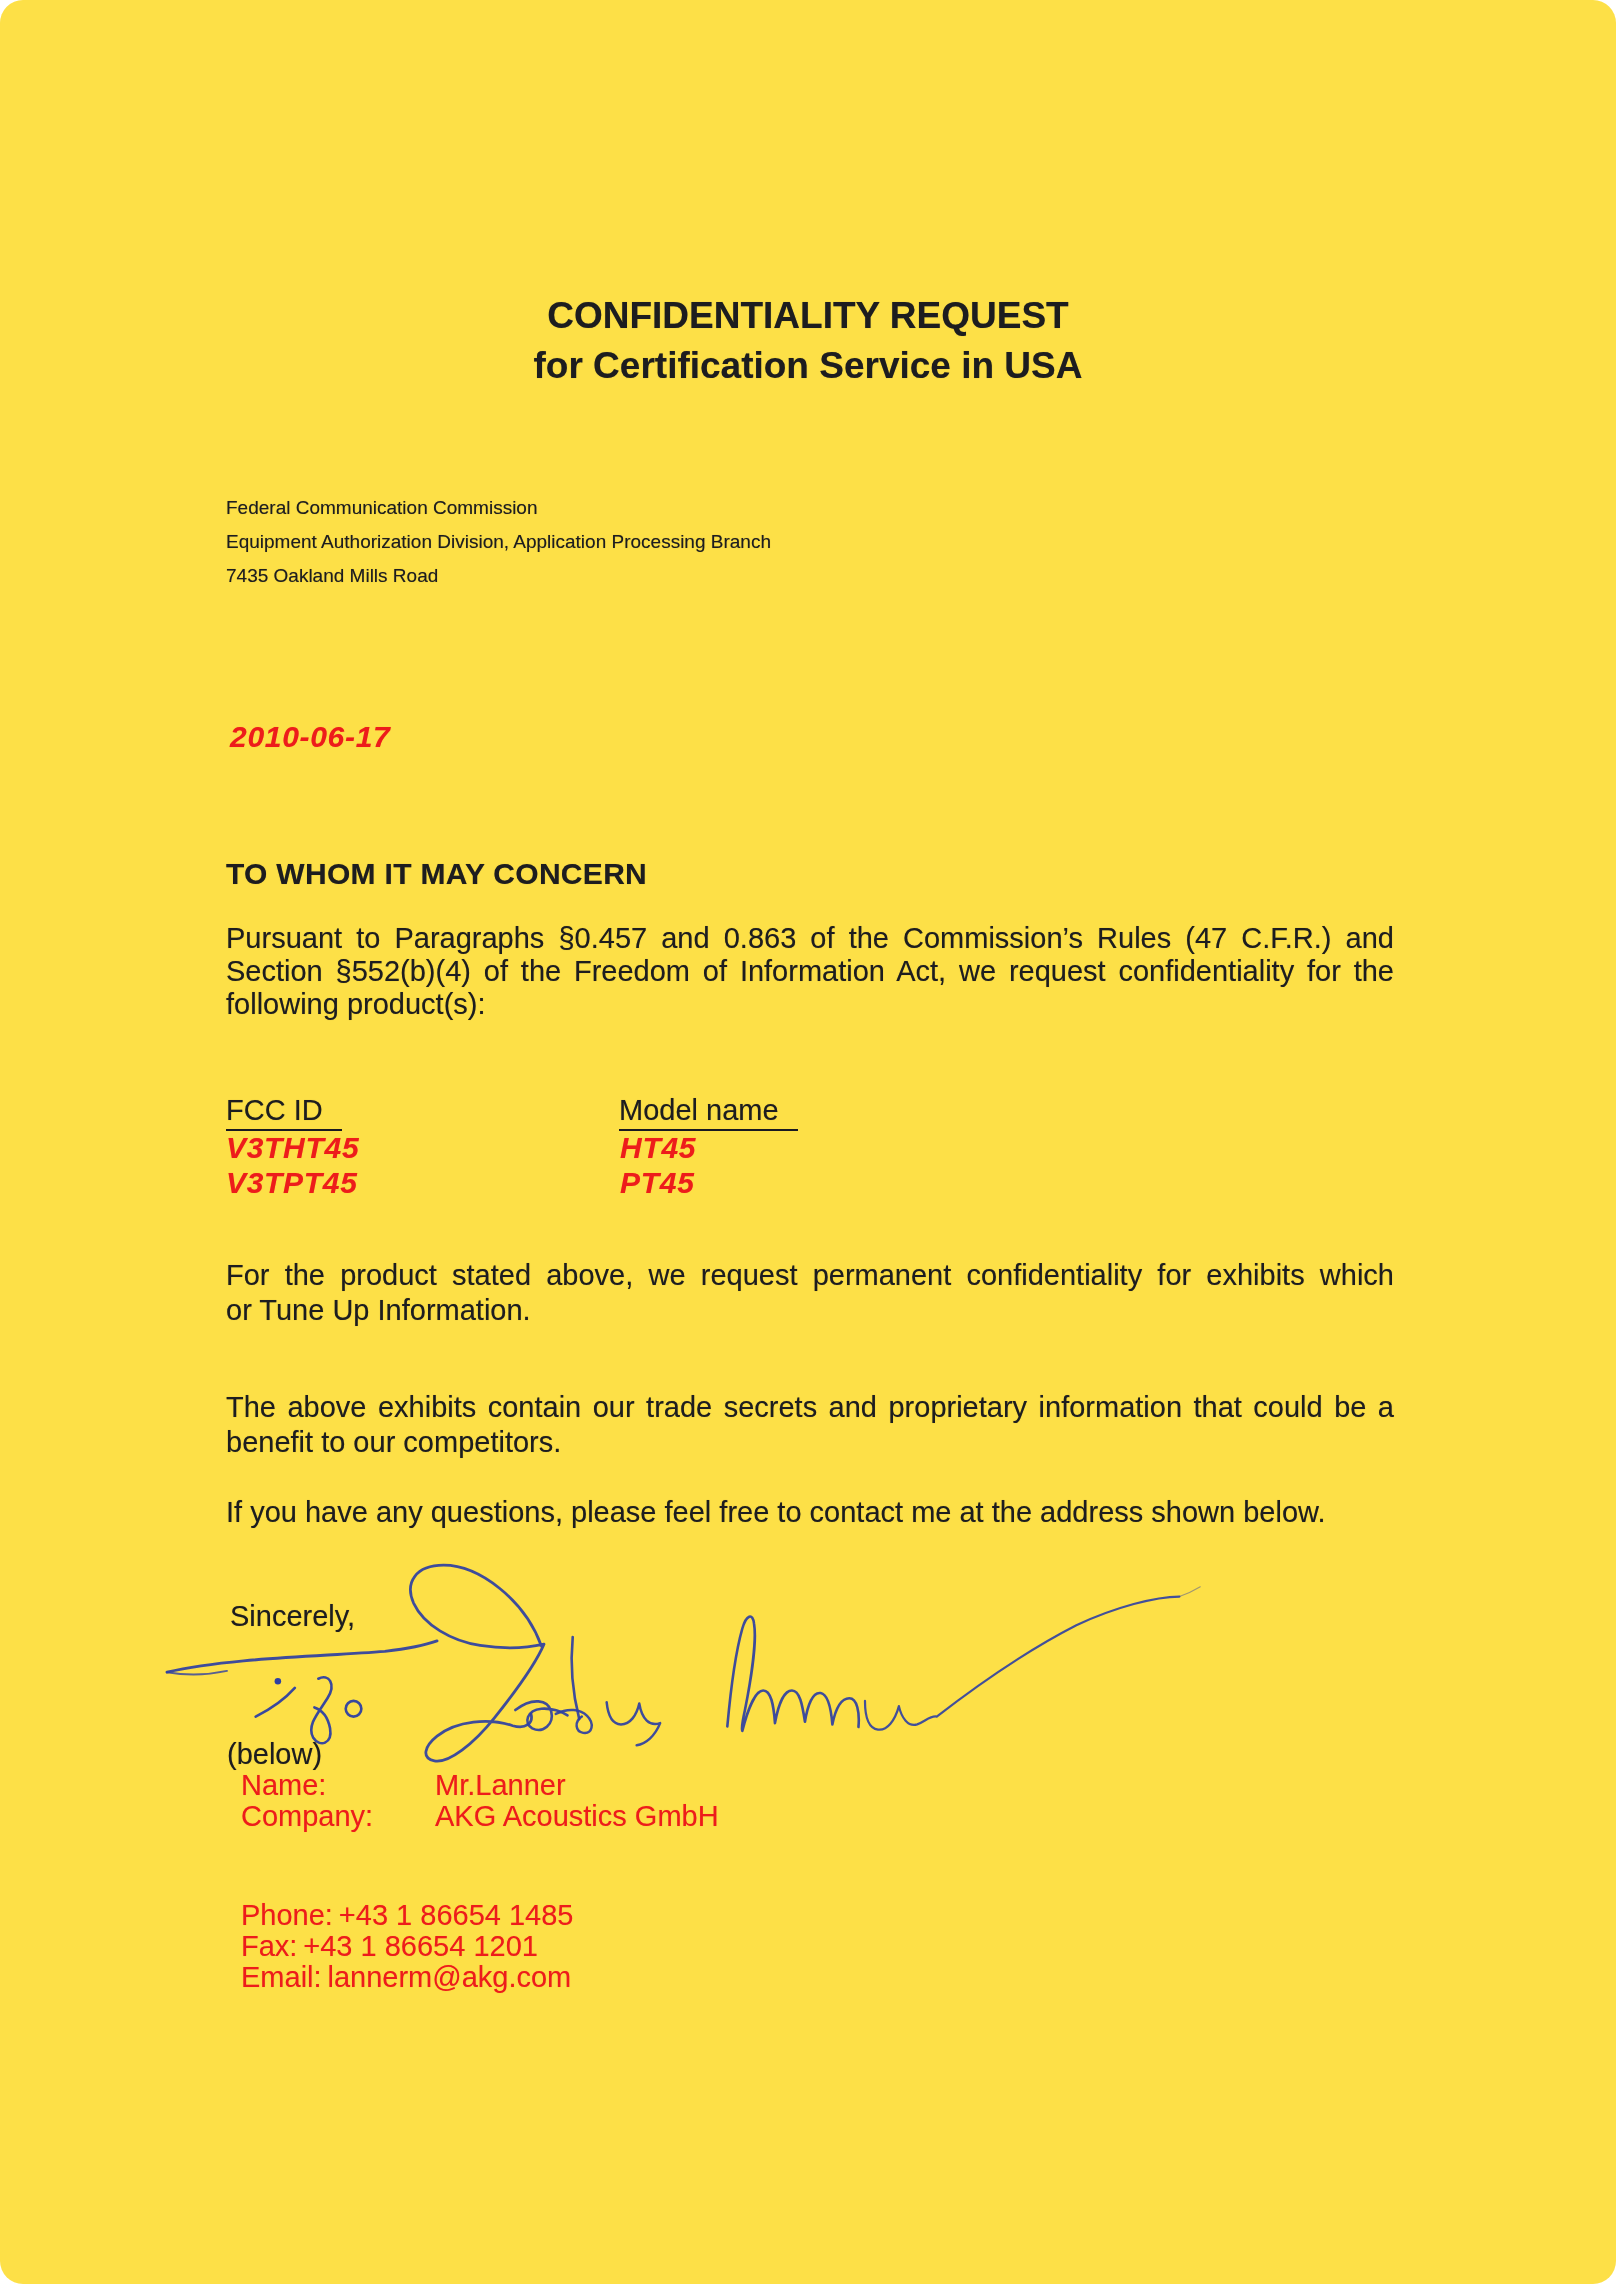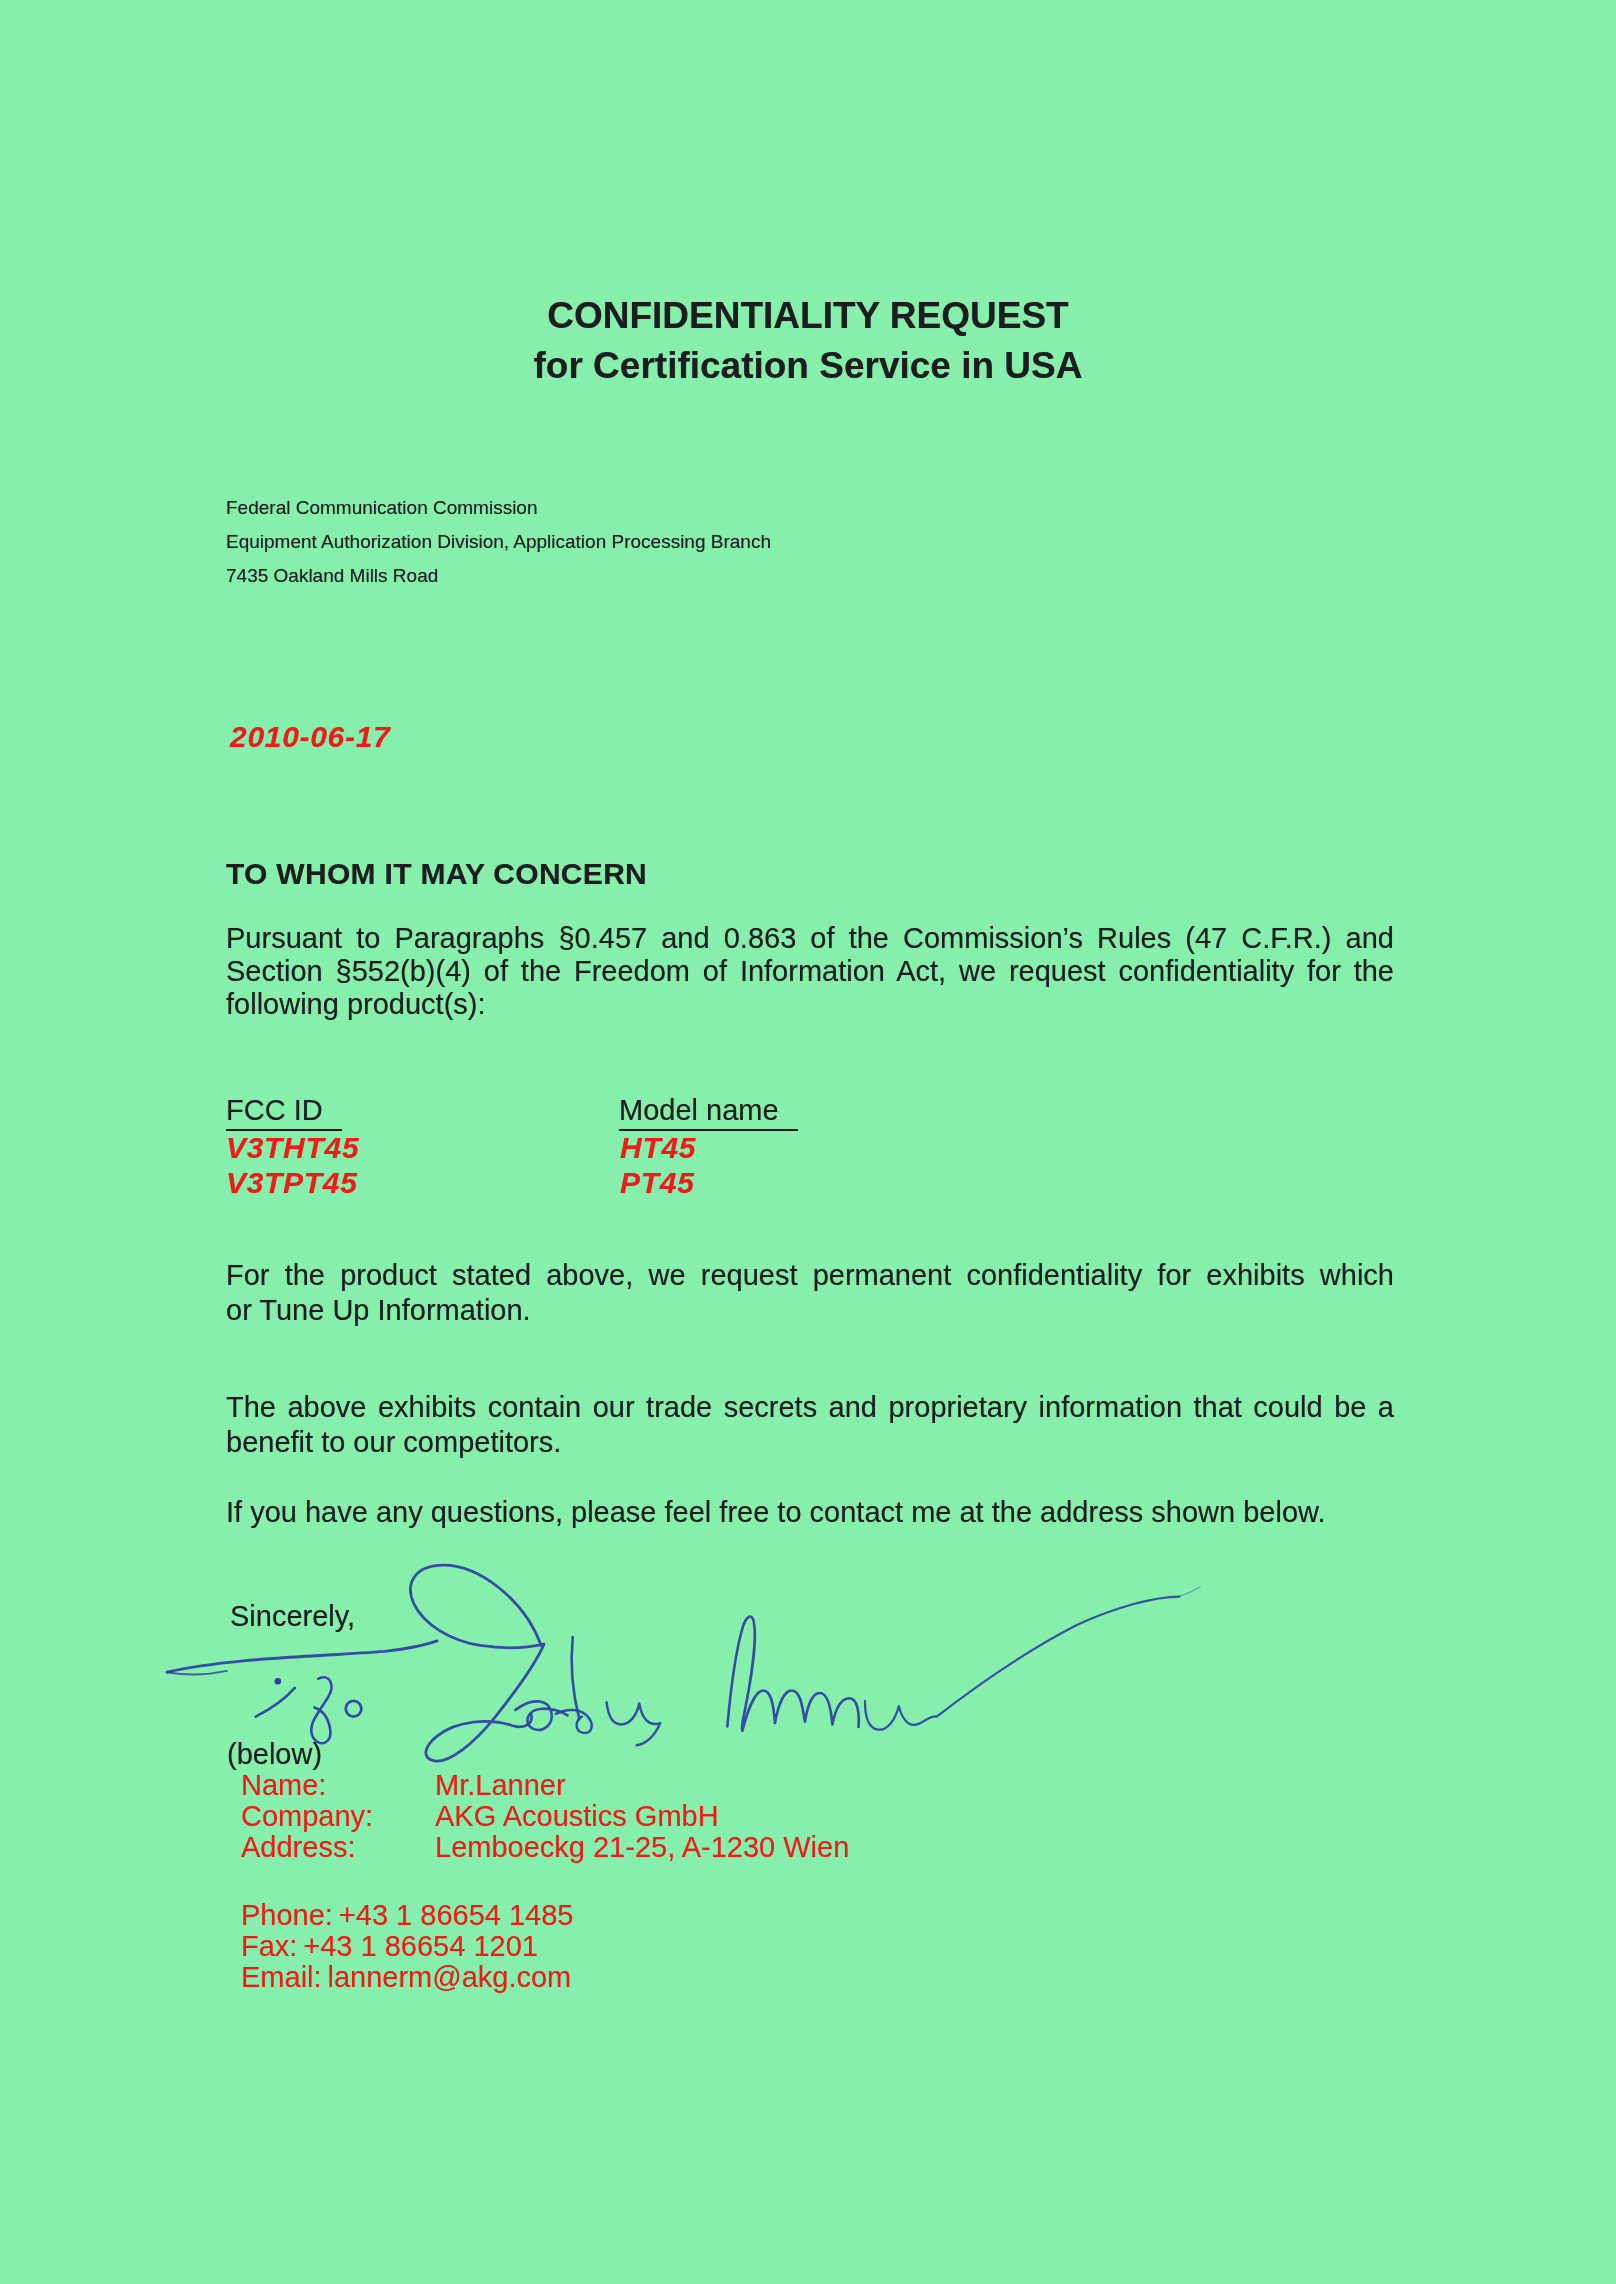--- a/index.html
+++ b/index.html
@@ -5,24 +5,25 @@
   :root{
     --text:#1d1d1f;
     --red:#ed1c1b;
     --ink:#2e3fa3;
   }
   *{ margin:0; padding:0; box-sizing:border-box; }
   html,body{ background:#ffffff; }
   .page{
     position:relative;
     width:1616px; height:2284px;
-    background:#86efac;
+    background:#fde047;
     font-family:"Liberation Sans", sans-serif;
     color:var(--text);
     overflow:hidden;
+    border-radius:23px;
   }
   .abs{ position:absolute; }
   .black-ink{ text-shadow:0 0 0.7px rgba(25,25,35,.45); }
   .red-ink{ color:var(--red); text-shadow:0 0 0.7px rgba(235,30,30,.4); }
 
   .title{
     left:6.5px; top:291px; width:1603px;
     text-align:center; font-weight:bold;
     font-size:37px; line-height:50px;
   }
@@ -145,24 +146,20 @@
 
   <div class="abs signer red-ink">
     <div class="srow">
       <span class="lbl">Name:</span>
       <span>Mr.Lanner</span>
     </div>
     <div class="srow">
       <span class="lbl">Company:</span>
       <span>AKG Acoustics GmbH</span>
     </div>
-    <div class="srow">
-      <span class="lbl">Address:</span>
-      <span>Lemboeckg 21-25, A-1230 Wien</span>
-    </div>
   </div>
 
   <div class="abs contact red-ink">
     <div class="crow">
       <span class="lbl">Phone:</span><span>+43 1 86654 1485</span>
     </div>
     <div class="crow">
       <span class="lbl">Fax:</span><span>+43 1 86654 1201</span>
     </div>
     <div class="crow">

